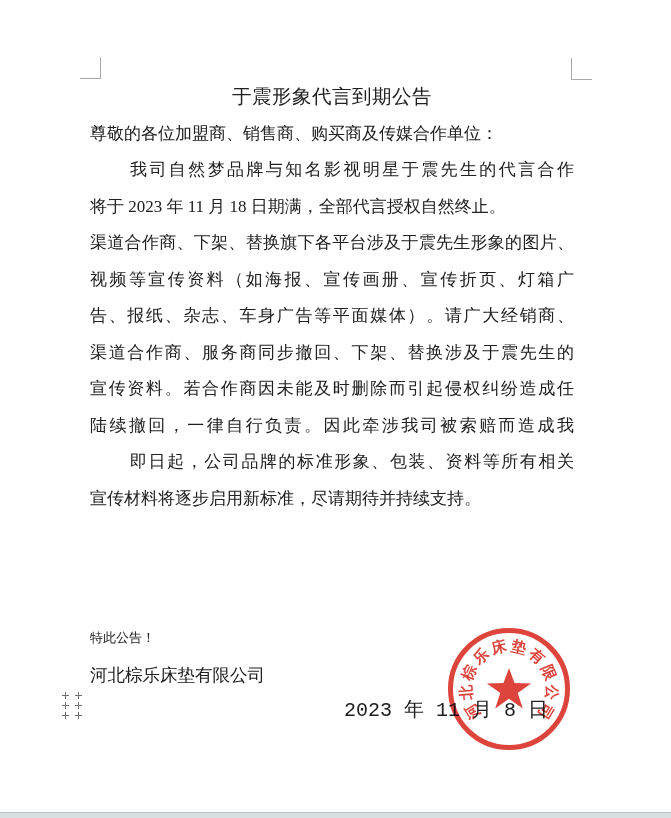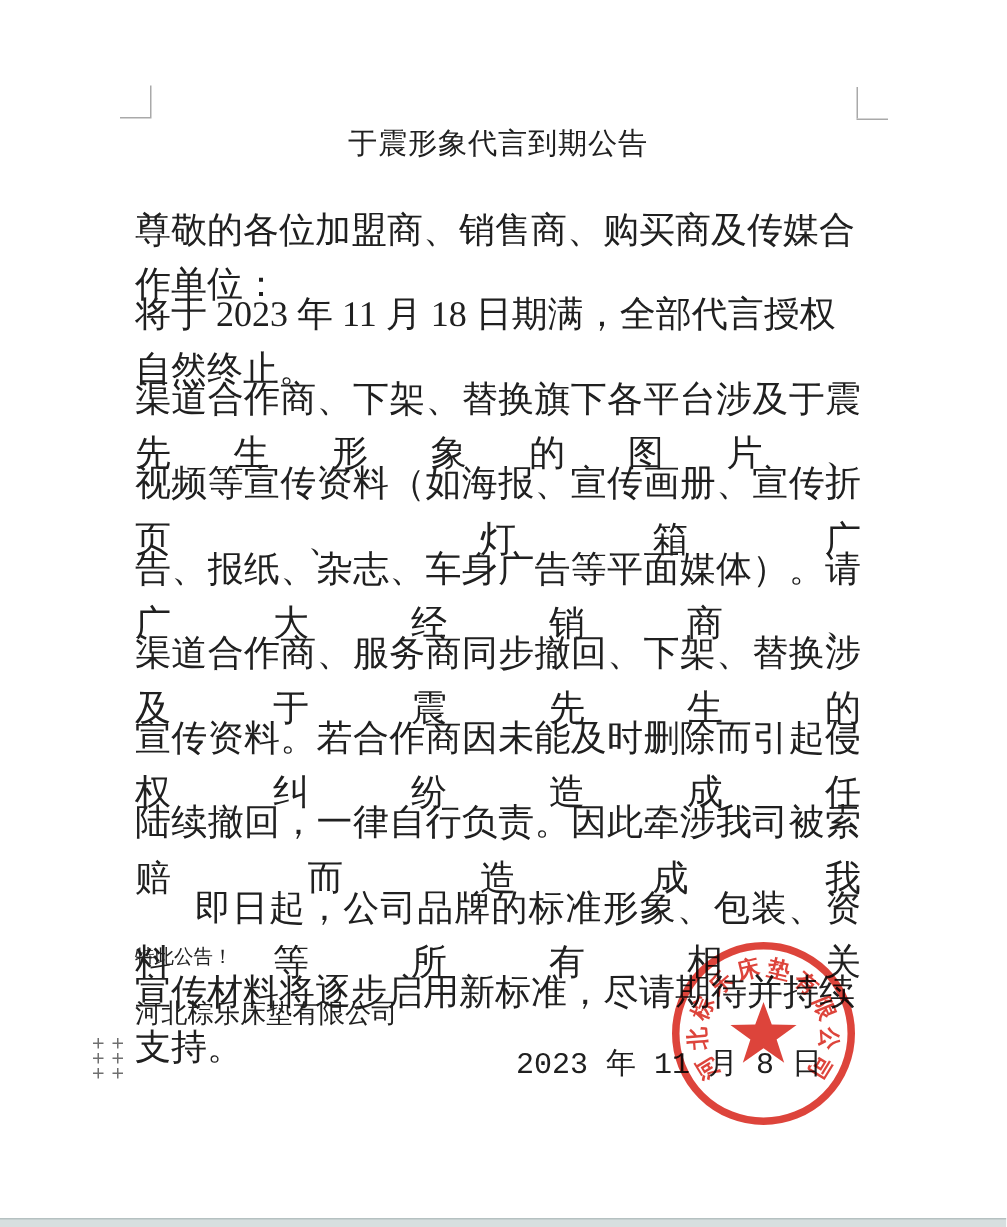--- a/index.html
+++ b/index.html
@@ -34,22 +34,21 @@
   .doc-title {
     height: 36.5px;
     line-height: 36.5px;
     text-align: center;
     font-size: 19.5px;
     letter-spacing: 0.5px;
   }
   .line {
     height: 36.5px;
     line-height: 36.5px;
-    font-size: 24px;
-    margin-top: 20px;
+    font-size: 17px;
   }
   .line.indent { text-indent: 40px; }
   .line.stretch {
     text-align: justify;
     text-align-last: justify;
   }
 
   .closing-block {
     position: absolute;
     left: 90px;
@@ -148,20 +147,21 @@
 
   <div class="bmark tl-v"></div>
   <div class="bmark tl-h"></div>
   <div class="bmark tr-v"></div>
   <div class="bmark tr-h"></div>
 
   <div class="content">
     <div class="doc-title">于震形象代言到期公告</div>
     <div>
         <div class="line">尊敬的各位加盟商、销售商、购买商及传媒合作单位：</div>
+        <div class="line indent stretch">我司自然梦品牌与知名影视明星于震先生的代言合作</div>
         <div class="line">将于 2023 年 11 月 18 日期满，全部代言授权自然终止。</div>
         <div class="line stretch">渠道合作商、下架、替换旗下各平台涉及于震先生形象的图片、</div>
         <div class="line stretch">视频等宣传资料（如海报、宣传画册、宣传折页、灯箱广</div>
         <div class="line stretch">告、报纸、杂志、车身广告等平面媒体）。请广大经销商、</div>
         <div class="line stretch">渠道合作商、服务商同步撤回、下架、替换涉及于震先生的</div>
         <div class="line stretch">宣传资料。若合作商因未能及时删除而引起侵权纠纷造成任</div>
         <div class="line stretch">陆续撤回，一律自行负责。因此牵涉我司被索赔而造成我</div>
         <div class="line indent stretch">即日起，公司品牌的标准形象、包装、资料等所有相关</div>
         <div class="line">宣传材料将逐步启用新标准，尽请期待并持续支持。</div>
       </div>

